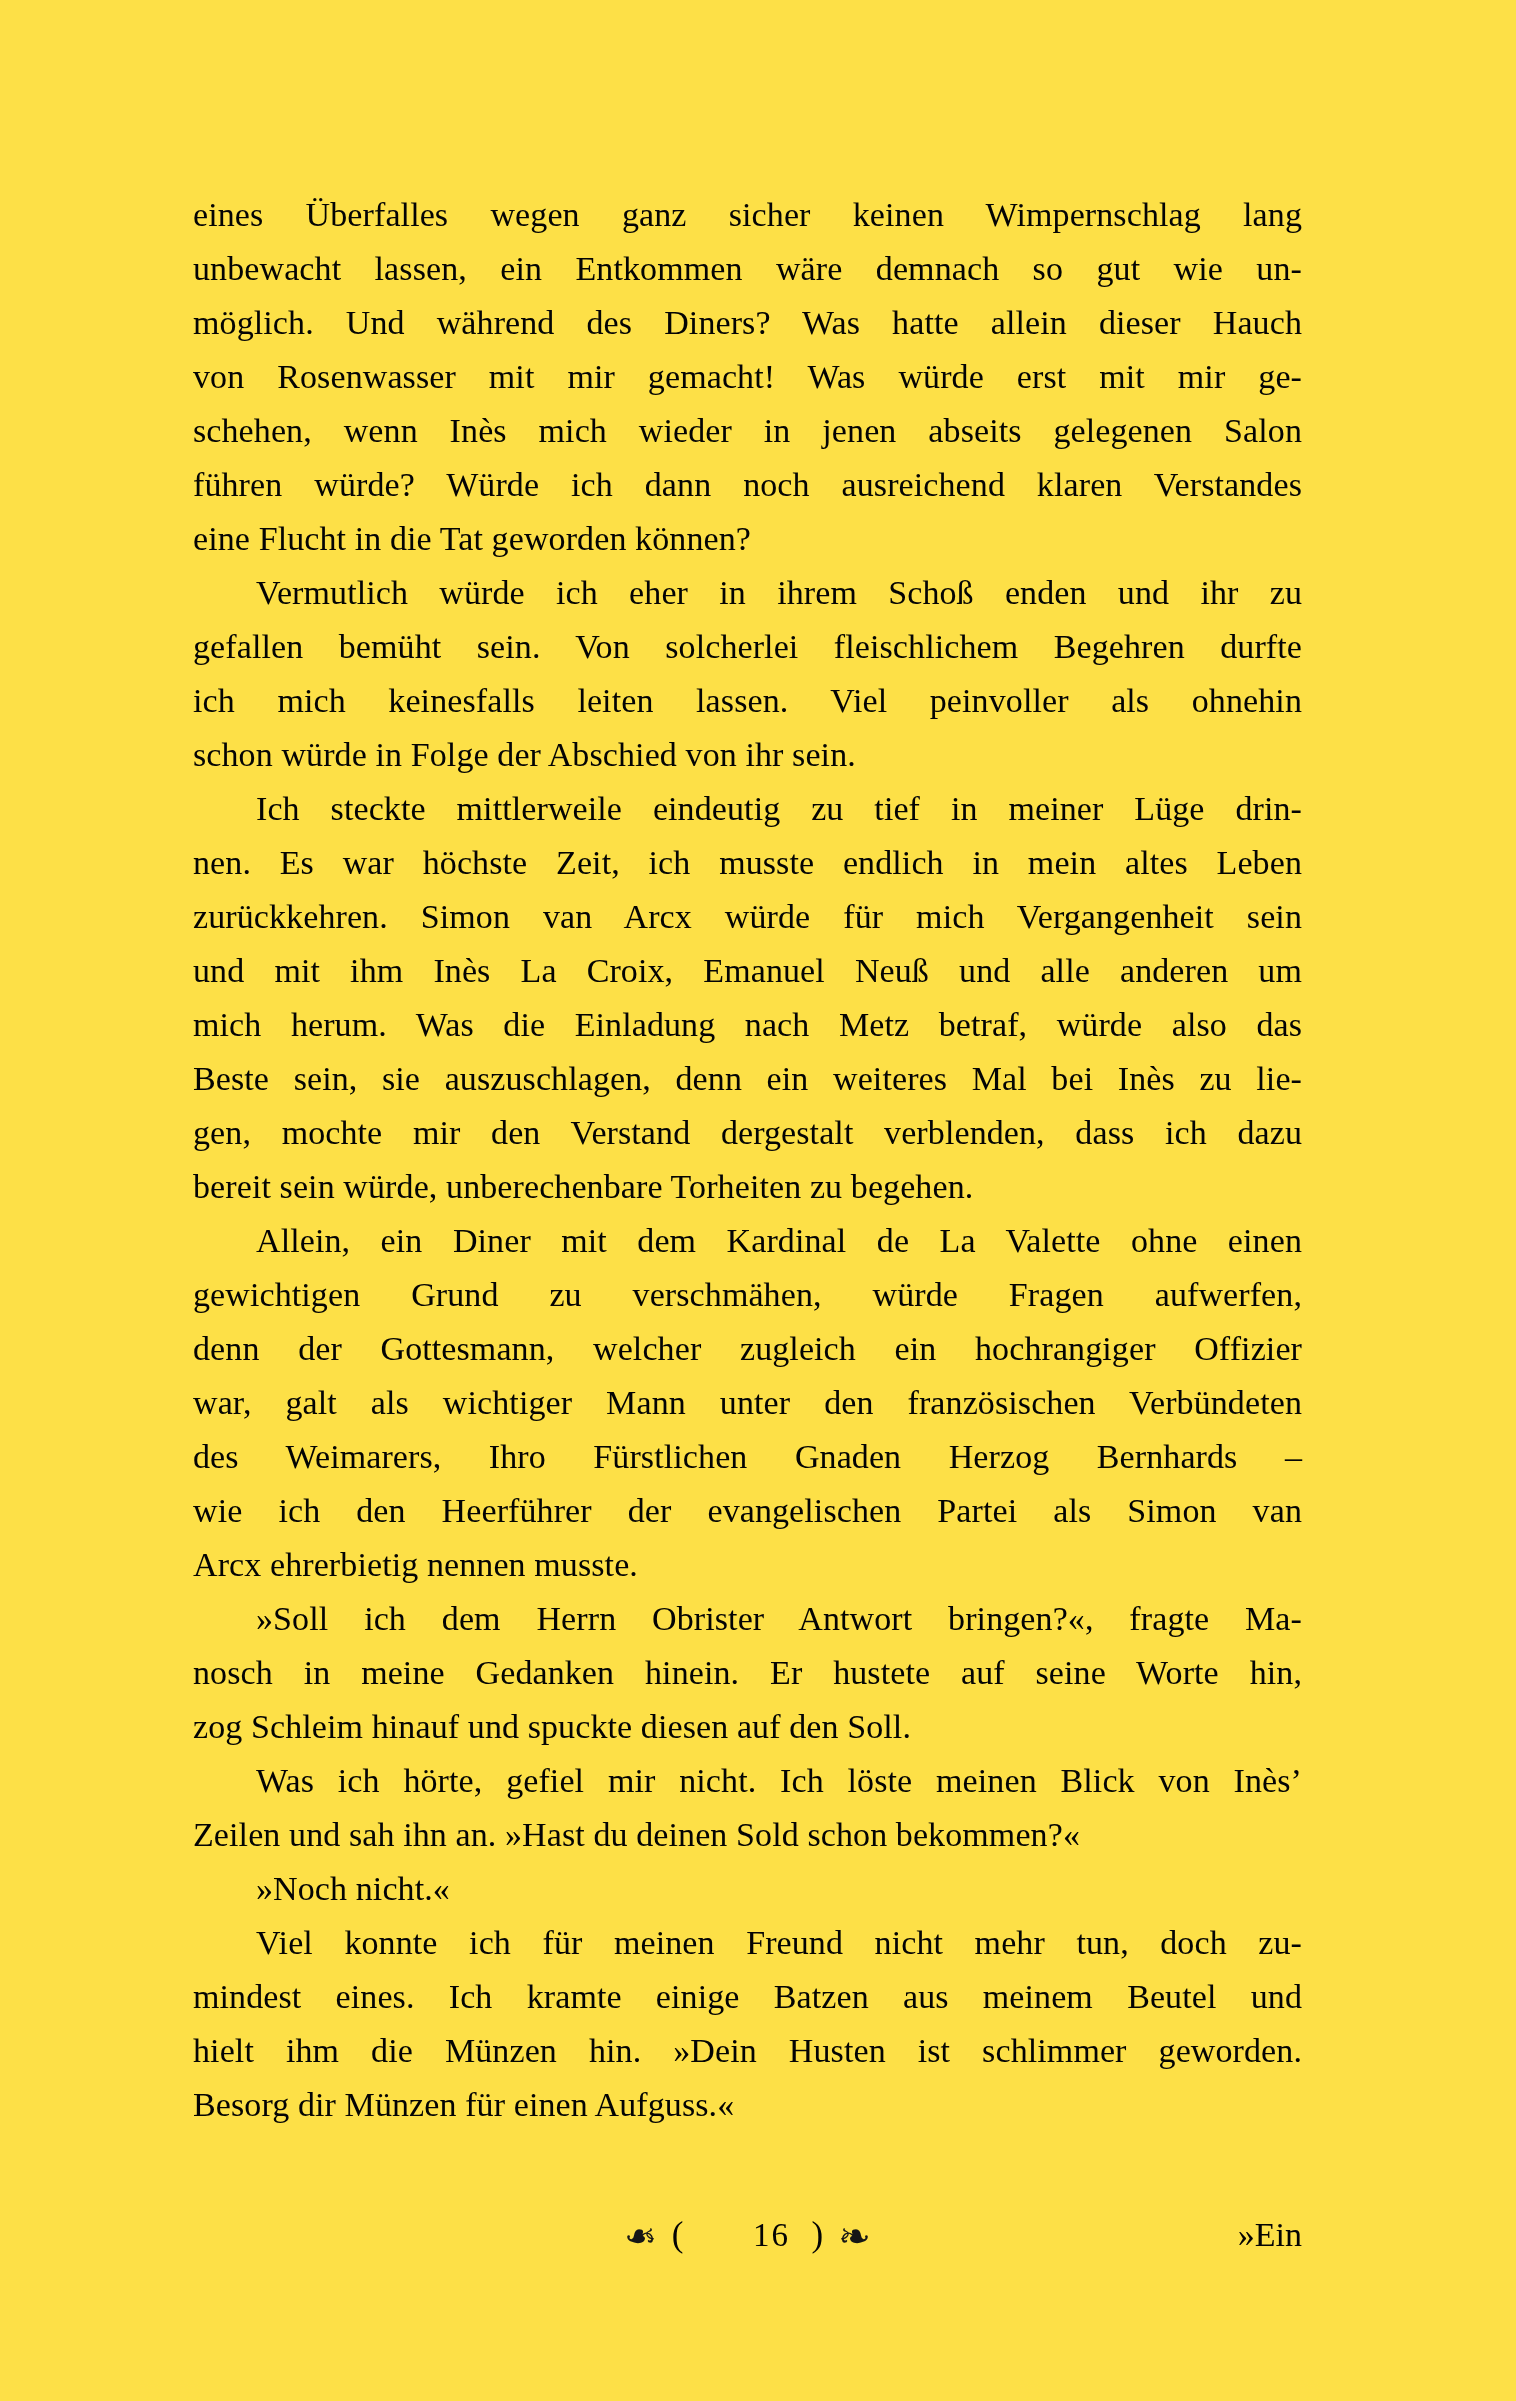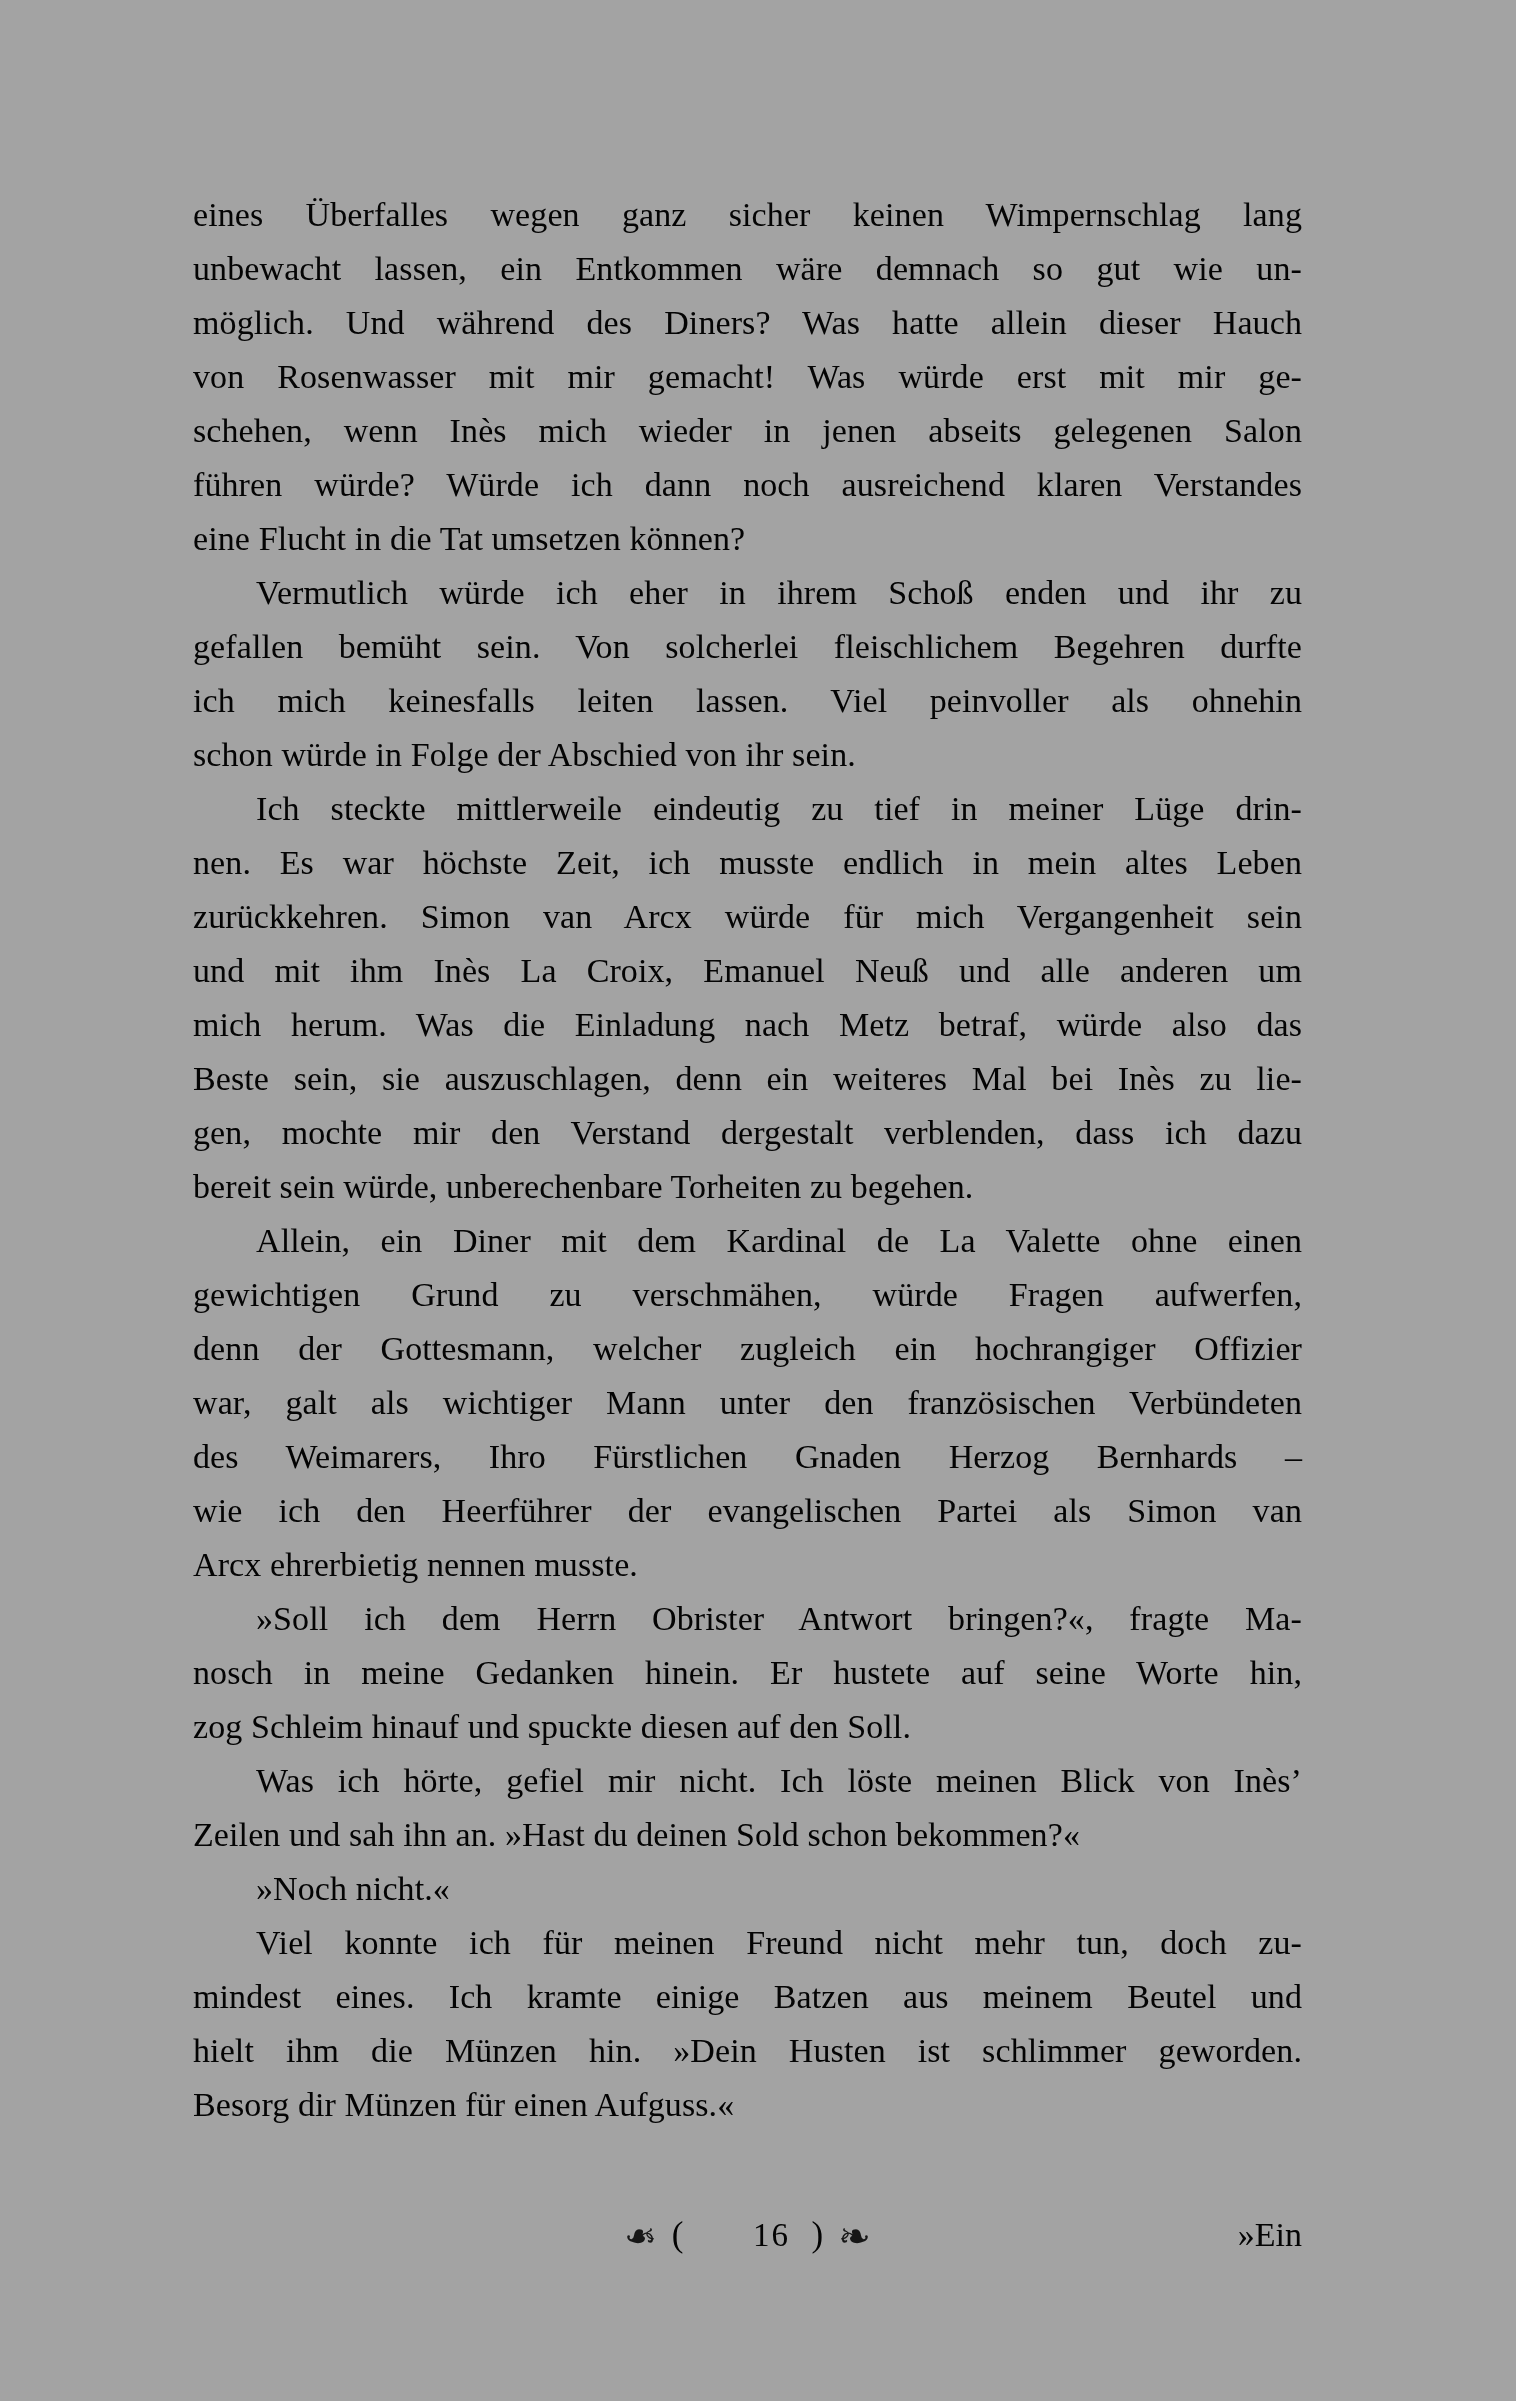--- a/index.html
+++ b/index.html
@@ -4,21 +4,21 @@
 <style>
   html, body {
     margin: 0;
     padding: 0;
     background: #ffffff;
   }
   .page {
     position: relative;
     width: 1517px;
     height: 2401px;
-    background: #a3a3a3;
+    background: #fde047;
     color: #040404;
     font-family: "Liberation Serif", "DejaVu Serif", serif;
     overflow: hidden;
   }
   .text-block {
     position: absolute;
     left: 193px;
     top: 188px;
     width: 1109px;
   }
@@ -91,21 +91,21 @@
 
 <div class="page">
 
   <div class="text-block" id="text-block">
       <div class="line justify">eines Überfalles wegen ganz sicher keinen Wimpernschlag lang</div>
       <div class="line justify">unbewacht lassen, ein Entkommen wäre demnach so gut wie un-</div>
       <div class="line justify">möglich. Und während des Diners? Was hatte allein dieser Hauch</div>
       <div class="line justify">von Rosenwasser mit mir gemacht! Was würde erst mit mir ge-</div>
       <div class="line justify">schehen, wenn Inès mich wieder in jenen abseits gelegenen Salon</div>
       <div class="line justify">führen würde? Würde ich dann noch ausreichend klaren Verstandes</div>
-      <div class="line">eine Flucht in die Tat umsetzen können?</div>
+      <div class="line">eine Flucht in die Tat geworden können?</div>
       <div class="line justify indent">Vermutlich würde ich eher in ihrem Schoß enden und ihr zu</div>
       <div class="line justify">gefallen bemüht sein. Von solcherlei fleischlichem Begehren durfte</div>
       <div class="line justify">ich mich keinesfalls leiten lassen. Viel peinvoller als ohnehin</div>
       <div class="line">schon würde in Folge der Abschied von ihr sein.</div>
       <div class="line justify indent">Ich steckte mittlerweile eindeutig zu tief in meiner Lüge drin-</div>
       <div class="line justify">nen. Es war höchste Zeit, ich musste endlich in mein altes Leben</div>
       <div class="line justify">zurückkehren. Simon van Arcx würde für mich Vergangenheit sein</div>
       <div class="line justify">und mit ihm Inès La Croix, Emanuel Neuß und alle anderen um</div>
       <div class="line justify">mich herum. Was die Einladung nach Metz betraf, würde also das</div>
       <div class="line justify">Beste sein, sie auszuschlagen, denn ein weiteres Mal bei Inès zu lie-</div>

